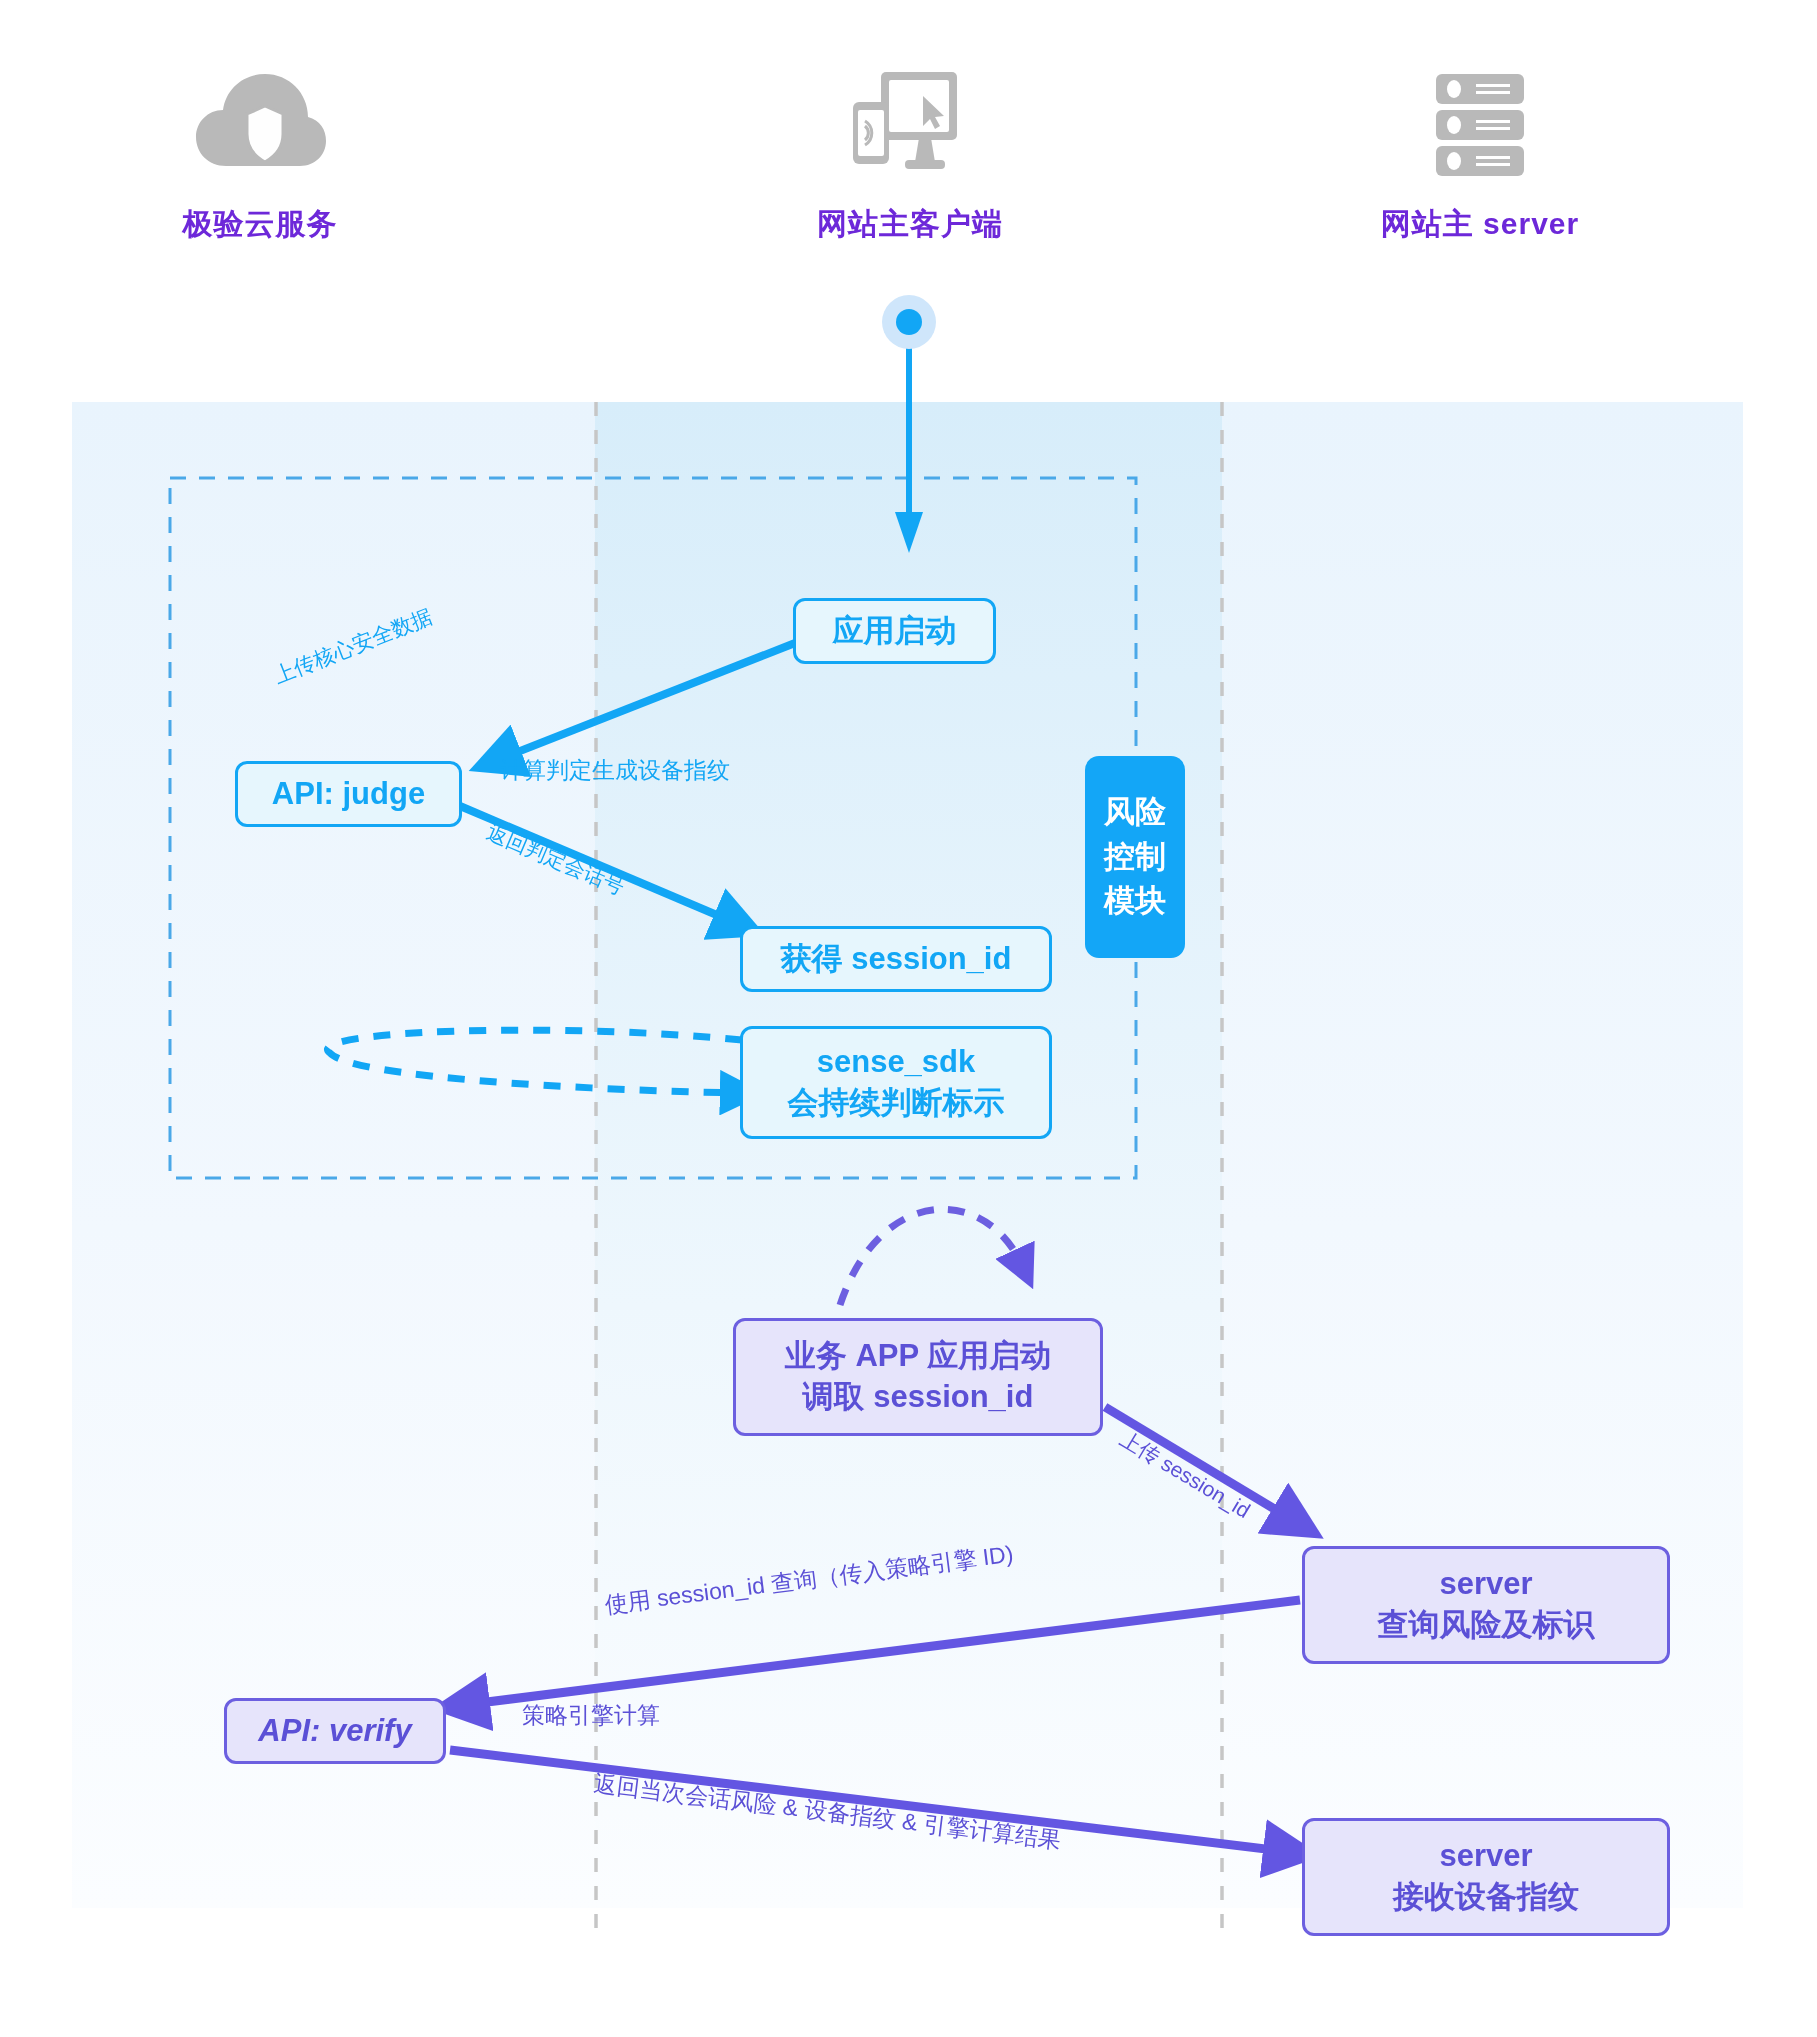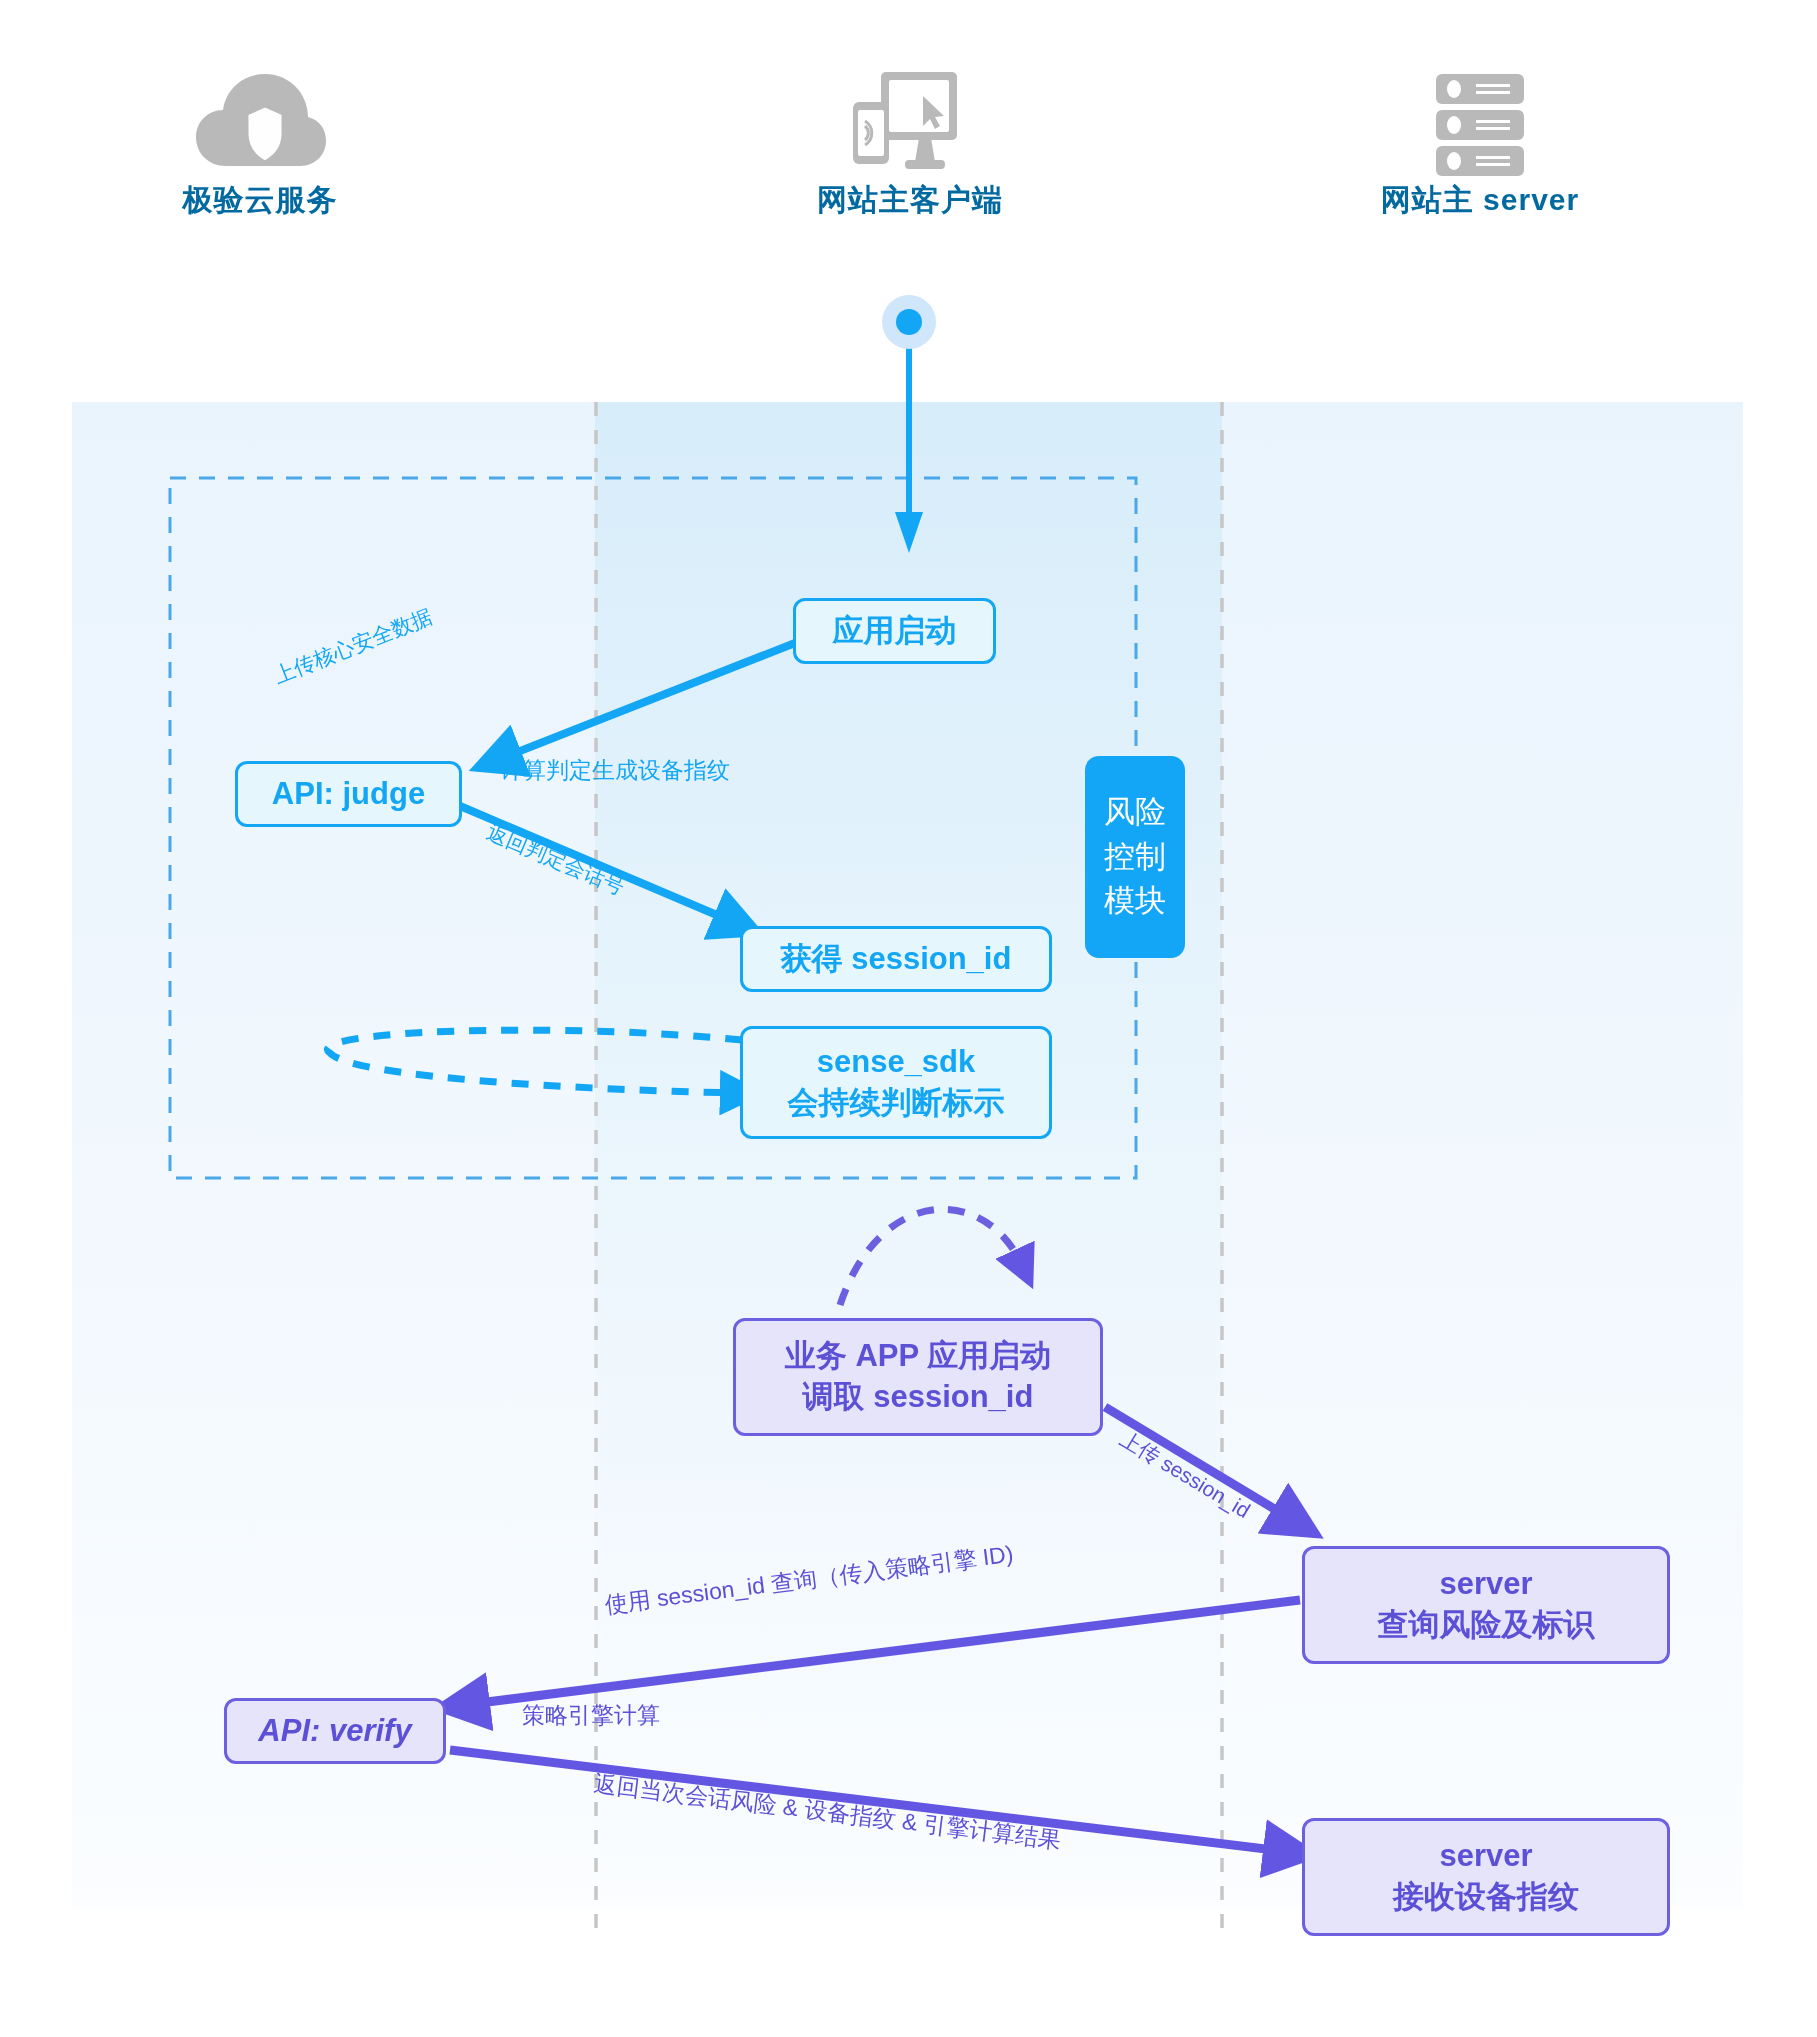--- a/index.html
+++ b/index.html
@@ -8,39 +8,39 @@
     font-family:"Liberation Sans","DejaVu Sans",sans-serif;
     -webkit-font-smoothing:antialiased;
   }
   .stage{position:absolute;left:0;top:0;width:1817px;height:2037px;}
   svg.layer{position:absolute;left:0;top:0;width:1817px;height:2037px;pointer-events:none;}
 
   
   .actor{position:absolute;text-align:center;}
   .actor .glyph{height:120px;display:flex;align-items:flex-end;justify-content:center;}
   .actor .label{
-    font-size:30px;font-weight:bold;color:#0369a1;
+    margin-top:24px;font-size:30px;font-weight:bold;color:#6d28d9;
     letter-spacing:1px;white-space:nowrap;
   }
 
   
   .node{
     position:absolute;box-sizing:border-box;display:flex;
     flex-direction:column;align-items:center;justify-content:center;
     border-radius:12px;text-align:center;line-height:1.32;margin-top:28px;
   }
   .node .ln{display:block;white-space:nowrap;}
 
   .node.blue{
     background:#e6f6fd;border:3px solid #12a6f5;color:#12a6f5;
     font-size:31px;font-weight:bold;
   }
   .node.bluefill{
     background:#13a6f7;border:none;color:#ffffff;
-    font-size:31px;font-weight:normal;border-radius:14px;line-height:1.45;text-align:center;
+    font-size:31px;font-weight:bold;border-radius:14px;line-height:1.45;text-align:center;
   }
   .node.purple{
     background:#e6e4fb;border:3px solid #6c5fe0;color:#5b50d6;
     font-size:31px;font-weight:bold;
   }
 
   
   .elabel{
     position:absolute;white-space:nowrap;font-size:21px;
     transform-origin:0 50%;

